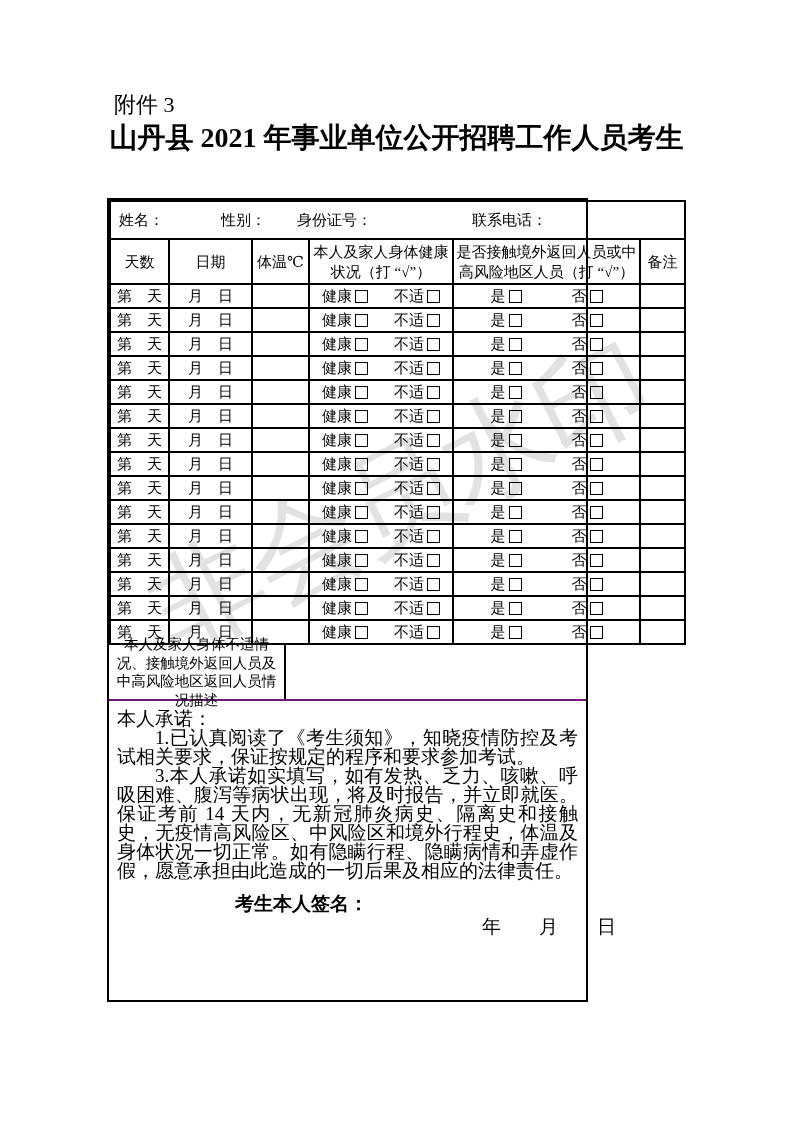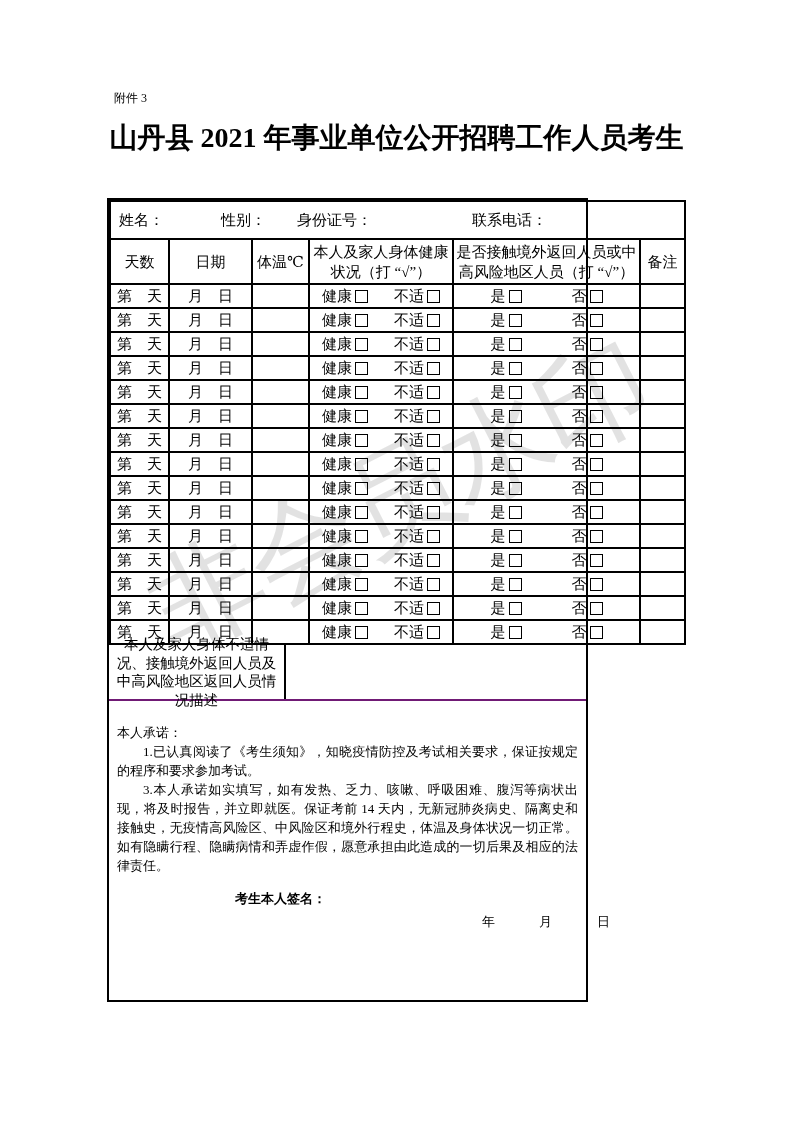--- a/index.html
+++ b/index.html
@@ -7,21 +7,21 @@
     width:793px;height:1122px;background:#ffffff;position:relative;
     font-family:"Liberation Serif","DejaVu Serif",serif;color:#000;overflow:hidden;
   }
   .watermark{
     position:absolute;left:158px;top:560px;z-index:0;
     font-size:112px;line-height:120px;white-space:nowrap;
     color:#000;opacity:0.11;font-family:"Liberation Sans",sans-serif;
     transform:rotate(-27deg);transform-origin:0 50%;letter-spacing:-4px;
     pointer-events:none;
   }
-  .attachment{position:absolute;left:114px;top:90px;font-size:12px;z-index:1;}
+  .attachment{position:absolute;left:114px;top:90px;font-size:22px;z-index:1;}
   .title{position:absolute;left:0;right:0;top:120px;text-align:center;z-index:1;
     font-weight:bold;font-size:28px;line-height:35px;}
   .form-wrap{
     position:absolute;left:107px;top:198px;width:481px;height:804px;z-index:1;
     border:2px solid #000;box-sizing:border-box;display:flex;flex-direction:column;
   }
   table.grid{border-collapse:collapse;table-layout:fixed;width:100%;}
   table.grid td,table.grid th{
     border:2px solid #000;padding:0;font-size:15px;font-weight:normal;
     text-align:center;vertical-align:middle;overflow:hidden;
@@ -35,22 +35,22 @@
   .box{display:inline-block;width:11px;height:11px;border:1px solid #000;margin-left:3px;}
   .c-health .opt + .opt{margin-left:26px;}
   .c-contact .opt + .opt{margin-left:50px;}
   .desc-row{display:flex;height:56px;box-sizing:border-box;border-bottom:2px solid #701a75;flex:0 0 56px;}
   .desc-left{
     flex:0 0 177px;border-right:2px solid #000;box-sizing:border-box;
     display:flex;align-items:center;justify-content:center;text-align:center;
     font-size:14.5px;line-height:18.5px;padding:0 3px;
   }
   .desc-right{flex:1;}
-  .commit-cell{flex:1;padding:22px 8px 0 8px;box-sizing:border-box;position:relative;
-    font-size:13px;line-height:19px;}
+  .commit-cell{flex:1;padding:8px 8px 0 8px;box-sizing:border-box;position:relative;
+    font-size:19px;line-height:19px;}
   .commit-cell p{margin:0;text-align:justify;}
   .commit-cell p.indent{text-indent:2em;}
   .sig-line{margin-top:14px;padding-left:118px;font-weight:bold;}
   .date-line{position:relative;height:20px;margin-top:4px;}
   .date-line span{position:absolute;top:0;}
   .d-year{left:365px;} .d-month{left:422px;} .d-day{left:480px;}
 </style>
 </head>
 <body>
 

